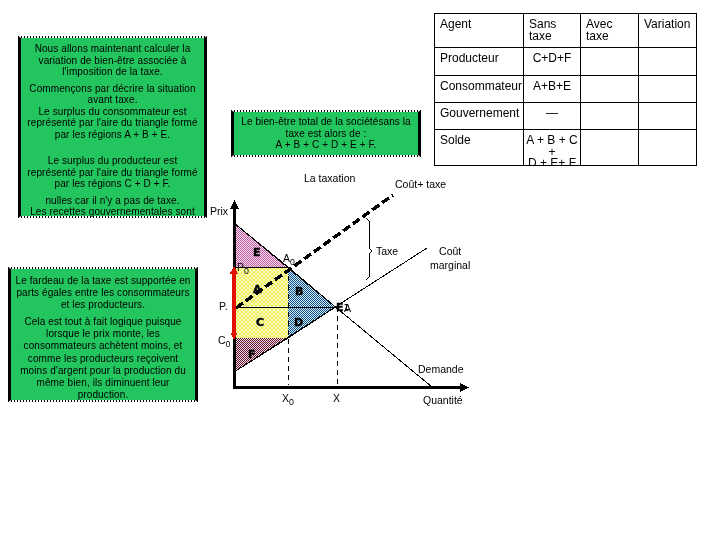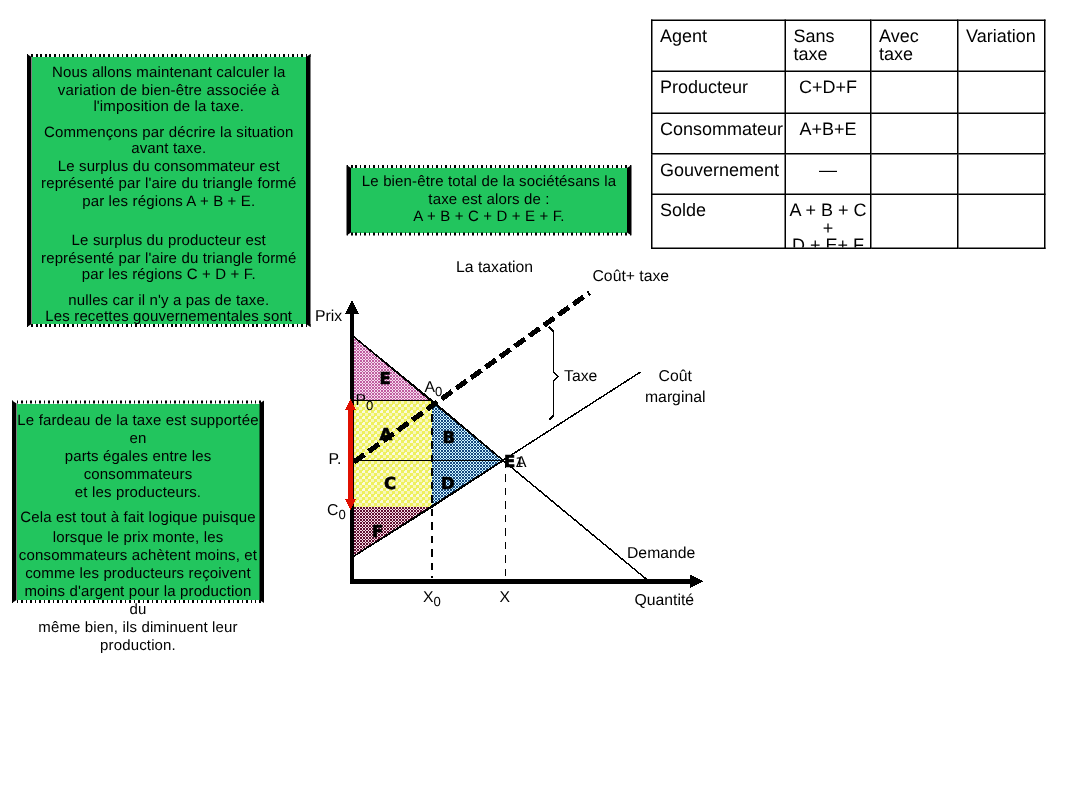--- a/index.html
+++ b/index.html
@@ -116,21 +116,21 @@
   <p>nulles car il n'y a pas de taxe.</p>
   <p>Les recettes gouvernementales sont</p>
 </div>
 
 <div class="callout" style="left:231px;top:110px;width:190px;height:47px;padding-top:4px;">
   <p>Le bien-être total de la sociétésans la</p>
   <p>taxe est alors de :</p>
   <p>A + B + C + D + E + F.</p>
 </div>
 
-<div class="callout" style="left:8px;top:267px;width:168px;height:135px;padding-top:6px;line-height:12.1px;">
+<div class="callout" style="left:8px;top:267px;width:190px;height:135px;padding-top:6px;line-height:12.1px;">
   <p>Le fardeau de la taxe est supportée en</p>
   <p>parts égales entre les consommateurs</p>
   <p>et les producteurs.</p>
   <div class="gap"></div>
   <p>Cela est tout à fait logique puisque</p>
   <p>lorsque le prix monte, les</p>
   <p>consommateurs achètent moins, et</p>
   <p>comme les producteurs reçoivent</p>
   <p>moins d'argent pour la production du</p>
   <p>même bien, ils diminuent leur</p>

